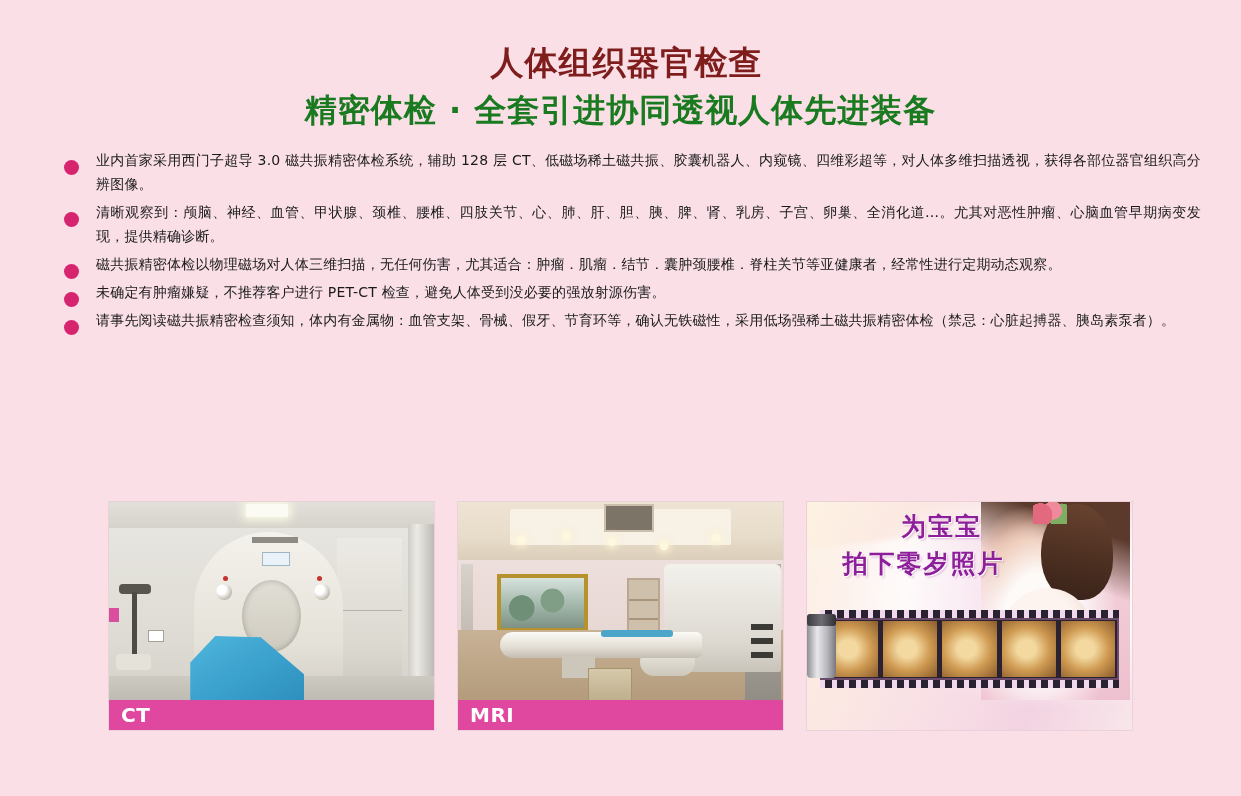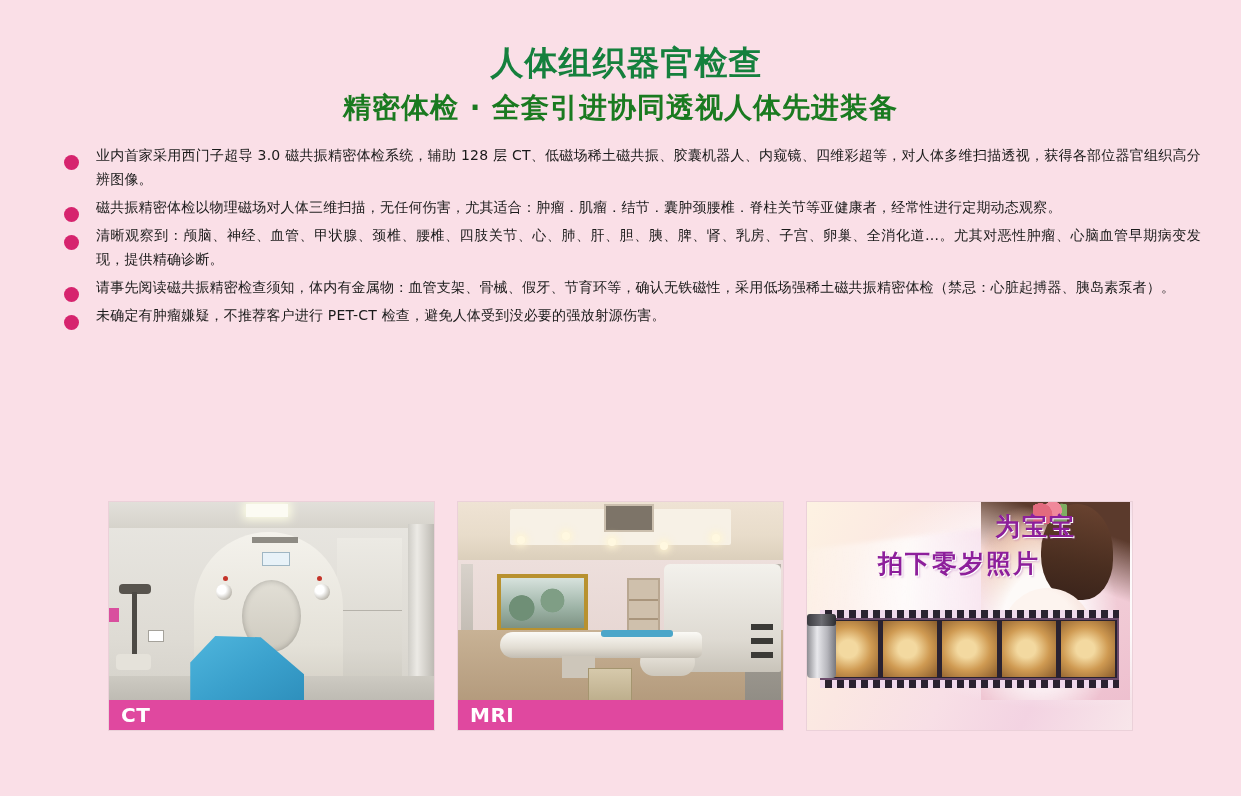--- a/index.html
+++ b/index.html
@@ -16,27 +16,27 @@
   }
 
   
   .title-block {
     text-align: center;
     padding-top: 44px;
   }
   .main-title {
     font-size: 33px;
     font-weight: bold;
-    color: #15803d;
+    color: #7f1d1d;
     letter-spacing: 1px;
     line-height: 1.15;
     padding-left: 12px;
   }
   .sub-title {
-    font-size: 28px;
+    font-size: 32px;
     font-weight: bold;
     color: #1a7a20;
     letter-spacing: 1px;
     line-height: 1.25;
     margin-top: 8px;
   }
 
   
   .bullet-list {
     margin: 18px 0 0 0;
@@ -271,21 +271,21 @@
       linear-gradient(115deg,#fdf2e2 0%, #fbe7e2 28%, #f8dfe6 52%, #f3d3e2 74%, #f8e6ea 100%);
   }
   .fd-swirl {
     position:absolute; left:-5%; top:14%; width:90%; height:44%;
     background: linear-gradient(100deg, rgba(255,255,255,0.0) 0%, rgba(255,255,255,0.7) 40%, rgba(241,206,228,0.55) 70%, rgba(255,255,255,0) 100%);
     transform: rotate(-7deg);
     filter: blur(2px);
   }
   .fd-headline {
     position:absolute; left:0; top:8px; width:100%;
-    text-align:right; pointer-events:none;
+    text-align:center; pointer-events:none;
   }
   .fd-line1 {
     font-size:25px; font-weight:bold; color:#8d1f9b;
     text-shadow: 1px 1px 0 #ffffff, 2px 2px 2px rgba(140,30,150,0.25);
     letter-spacing:2px; padding-right:56px;
   }
   .fd-line2 {
     font-size:25px; font-weight:bold; color:#8d1f9b;
     text-shadow: 1px 1px 0 #ffffff, 2px 2px 2px rgba(140,30,150,0.25);
     letter-spacing:2px; margin-top:4px; padding-right:92px;
@@ -356,33 +356,33 @@
   <div class="sub-title">精密体检 · 全套引进协同透视人体先进装备</div>
 </div>
 
 <ul class="bullet-list">
   <li class="bullet-item">
     <span class="bullet-dot"></span>
     <span>业内首家采用西门子超导 3.0 磁共振精密体检系统，辅助 128 层 CT、低磁场稀土磁共振、胶囊机器人、内窥镜、四维彩超等，对人体多维扫描透视，获得各部位器官组织高分辨图像。</span>
   </li>
   <li class="bullet-item">
     <span class="bullet-dot"></span>
+    <span>清晰观察到：颅脑、神经、血管、甲状腺、颈椎、腰椎、四肢关节、心、肺、肝、胆、胰、脾、肾、乳房、子宫、卵巢、全消化道…。尤其对恶性肿瘤、心脑血管早期病变发现，提供精确诊断。</span>
+  </li>
+  <li class="bullet-item">
+    <span class="bullet-dot"></span>
     <span>磁共振精密体检以物理磁场对人体三维扫描，无任何伤害，尤其适合：肿瘤．肌瘤．结节．囊肿颈腰椎．脊柱关节等亚健康者，经常性进行定期动态观察。</span>
   </li>
   <li class="bullet-item">
     <span class="bullet-dot"></span>
-    <span>清晰观察到：颅脑、神经、血管、甲状腺、颈椎、腰椎、四肢关节、心、肺、肝、胆、胰、脾、肾、乳房、子宫、卵巢、全消化道…。尤其对恶性肿瘤、心脑血管早期病变发现，提供精确诊断。</span>
+    <span>未确定有肿瘤嫌疑，不推荐客户进行 PET-CT 检查，避免人体受到没必要的强放射源伤害。</span>
   </li>
   <li class="bullet-item">
     <span class="bullet-dot"></span>
     <span>请事先阅读磁共振精密检查须知，体内有金属物：血管支架、骨械、假牙、节育环等，确认无铁磁性，采用低场强稀土磁共振精密体检（禁忌：心脏起搏器、胰岛素泵者）。</span>
-  </li>
-  <li class="bullet-item">
-    <span class="bullet-dot"></span>
-    <span>未确定有肿瘤嫌疑，不推荐客户进行 PET-CT 检查，避免人体受到没必要的强放射源伤害。</span>
   </li>
 </ul>
 
 <div class="photo-strip">
 
   <div class="photo-card">
     <div class="scene">
       <div class="ct-wall"></div>
       <div class="ct-ceiling"></div>
       <div class="ct-light"></div>

